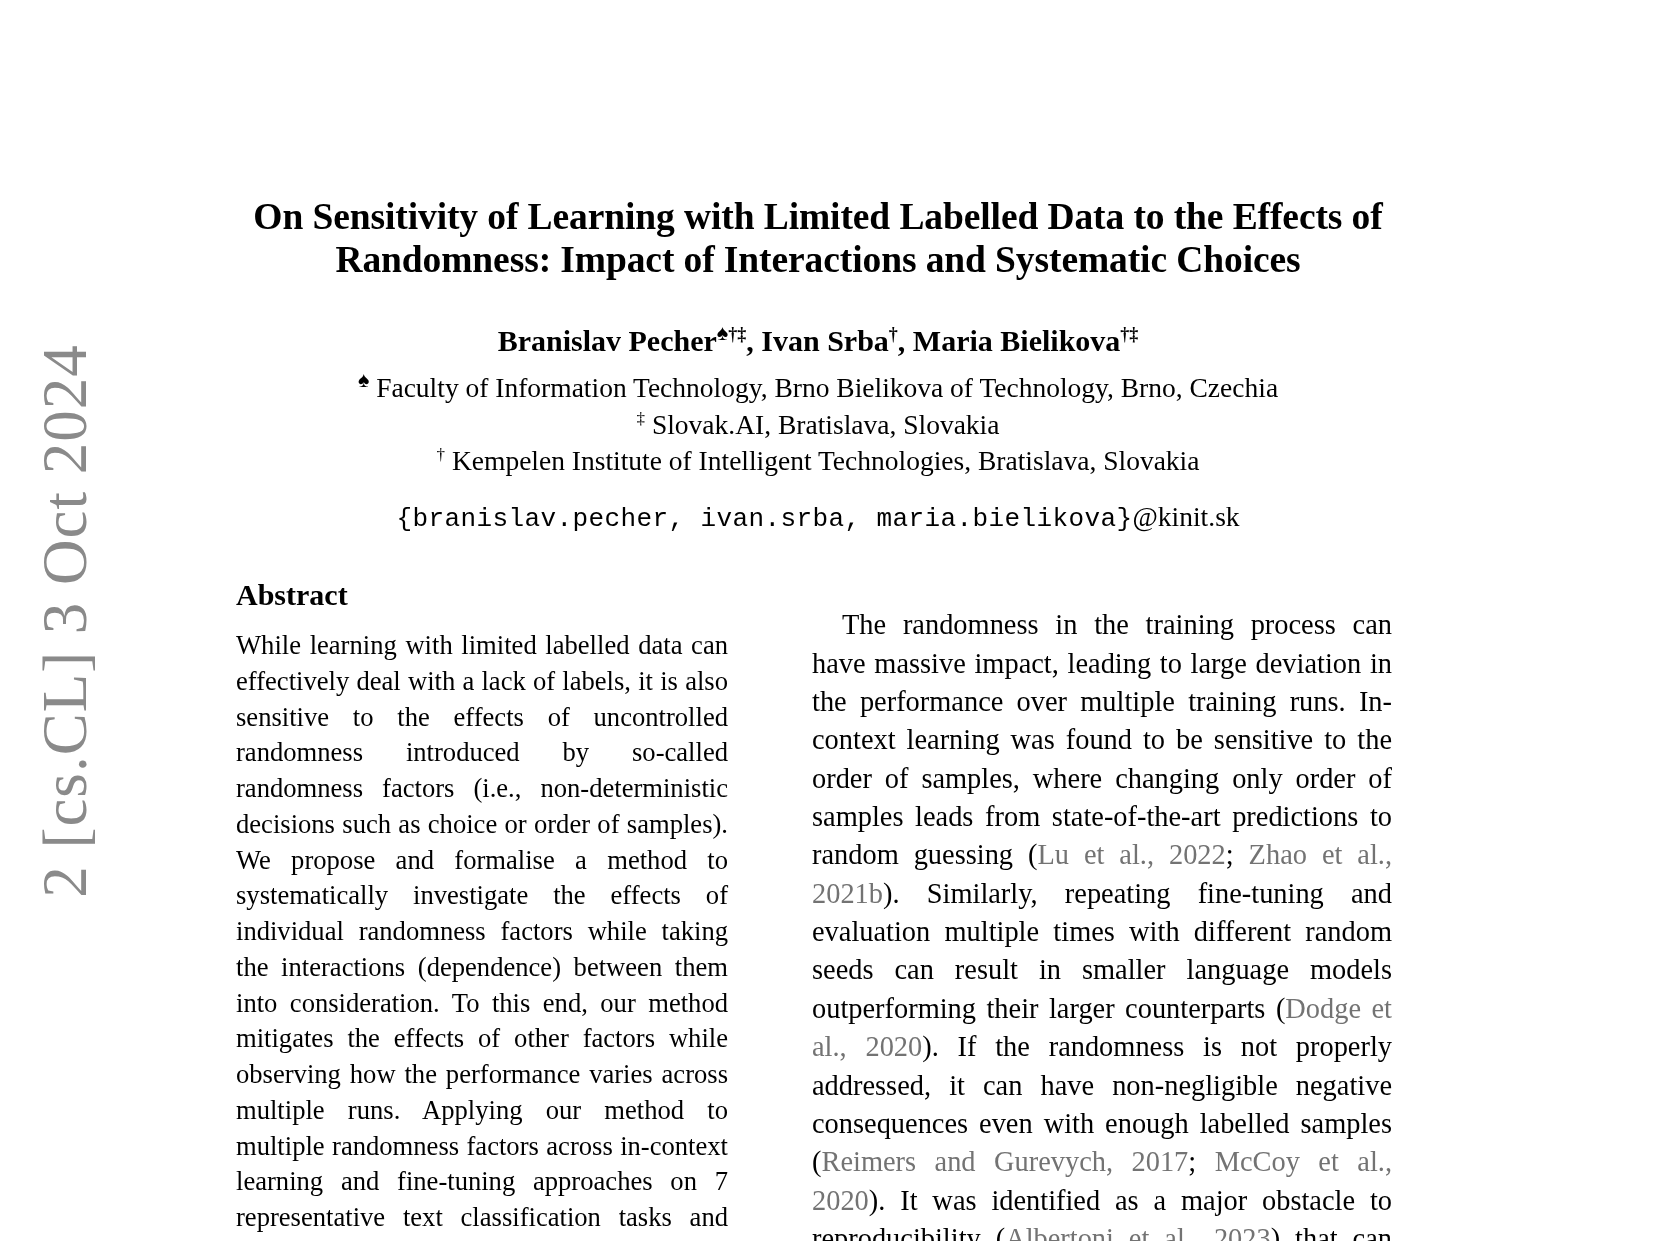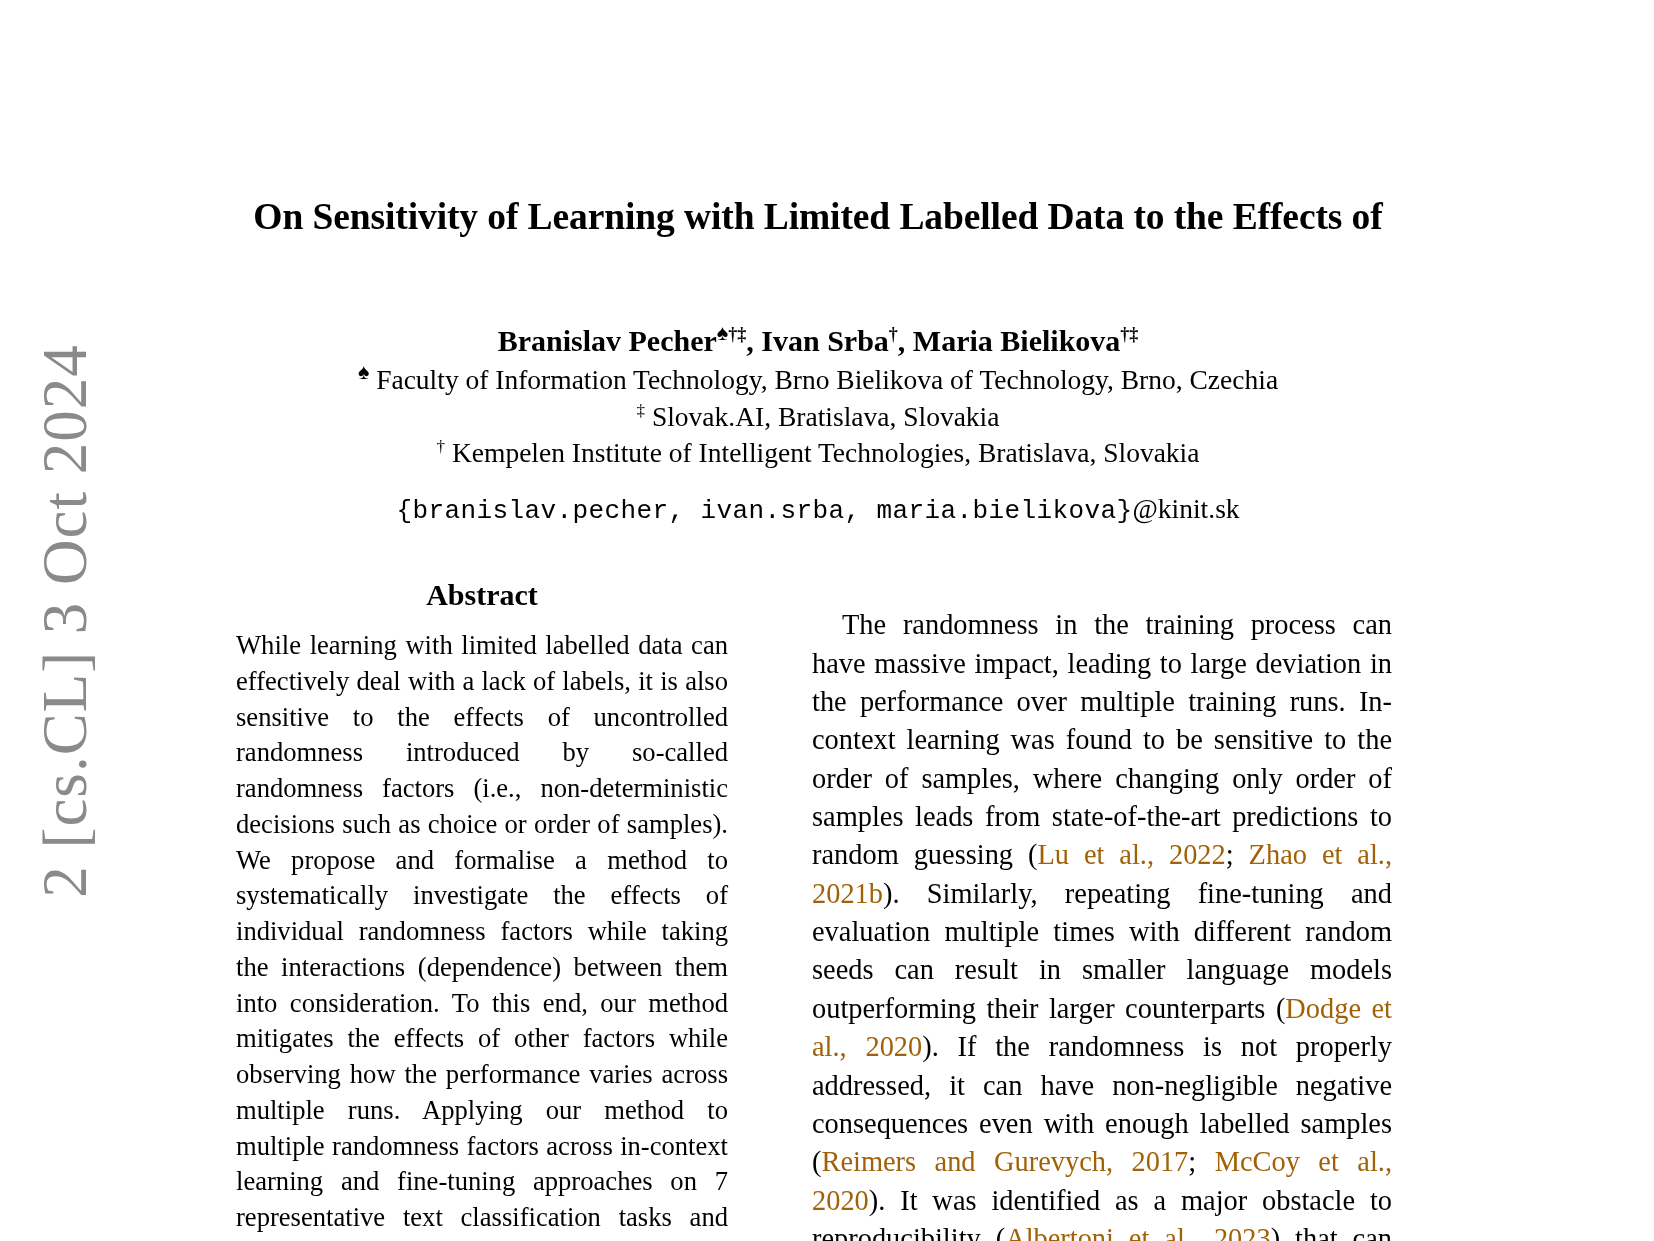--- a/index.html
+++ b/index.html
@@ -66,21 +66,21 @@
     position: absolute;
     left: 200px;
     top: 322px;
     width: 1220px;
     text-align: center;
   }
   #authors-line {
     font-size: 30px;
     font-weight: bold;
     line-height: 1.28;
-    margin-bottom: 2px;
+    margin-bottom: 10px;
   }
   .affil-line {
     font-size: 27.5px;
     line-height: 1.32;
   }
   .sup {
     font-size: 0.62em;
     vertical-align: super;
     line-height: 0;
     font-weight: normal;
@@ -121,56 +121,56 @@
   #col-right {
     position: absolute;
     left: 804px;
     top: 578px;
     width: 580px;
   }
 
   #abstract-heading {
     font-size: 30px;
     font-weight: bold;
-    text-align: center;
     margin-bottom: 16px;
   }
   #abstract-text {
     font-size: 26.6px;
     line-height: 1.345;
     text-align: justify;
     text-justify: inter-word;
     hyphens: none;
   }
   #intro-text {
     font-size: 28.4px;
     line-height: 1.35;
     text-align: justify;
     text-justify: inter-word;
     text-indent: 30px;
     hyphens: none;
   }
   .cite {
-    color: #a16207;
+    color: #737373;
     text-decoration: none;
   }
 </style>
 </head>
 <body>
 
 <div id="arxiv-stamp">
   <div class="stamp-text">2 [cs.CL]  3 Oct 2024</div>
 </div>
 
 <div id="page">
 
   <div id="title-block">
     <div id="paper-title">
       <span>On Sensitivity of Learning with Limited Labelled Data to the Effects of</span>
       <br>
+      <span>Randomness: Impact of Interactions and Systematic Choices</span>
     </div>
   </div>
 
   <div id="author-block">
 
     <div id="authors-line">
       <span>Branislav Pecher</span><span class="spade">♠</span><span class="sup-bold">†‡</span><span>, </span><span>Ivan Srba</span><span class="sup-bold">†</span><span>, </span><span>Maria Bielikova</span><span class="sup-bold">†‡</span>
     </div>
 
     <div class="affil-line">

